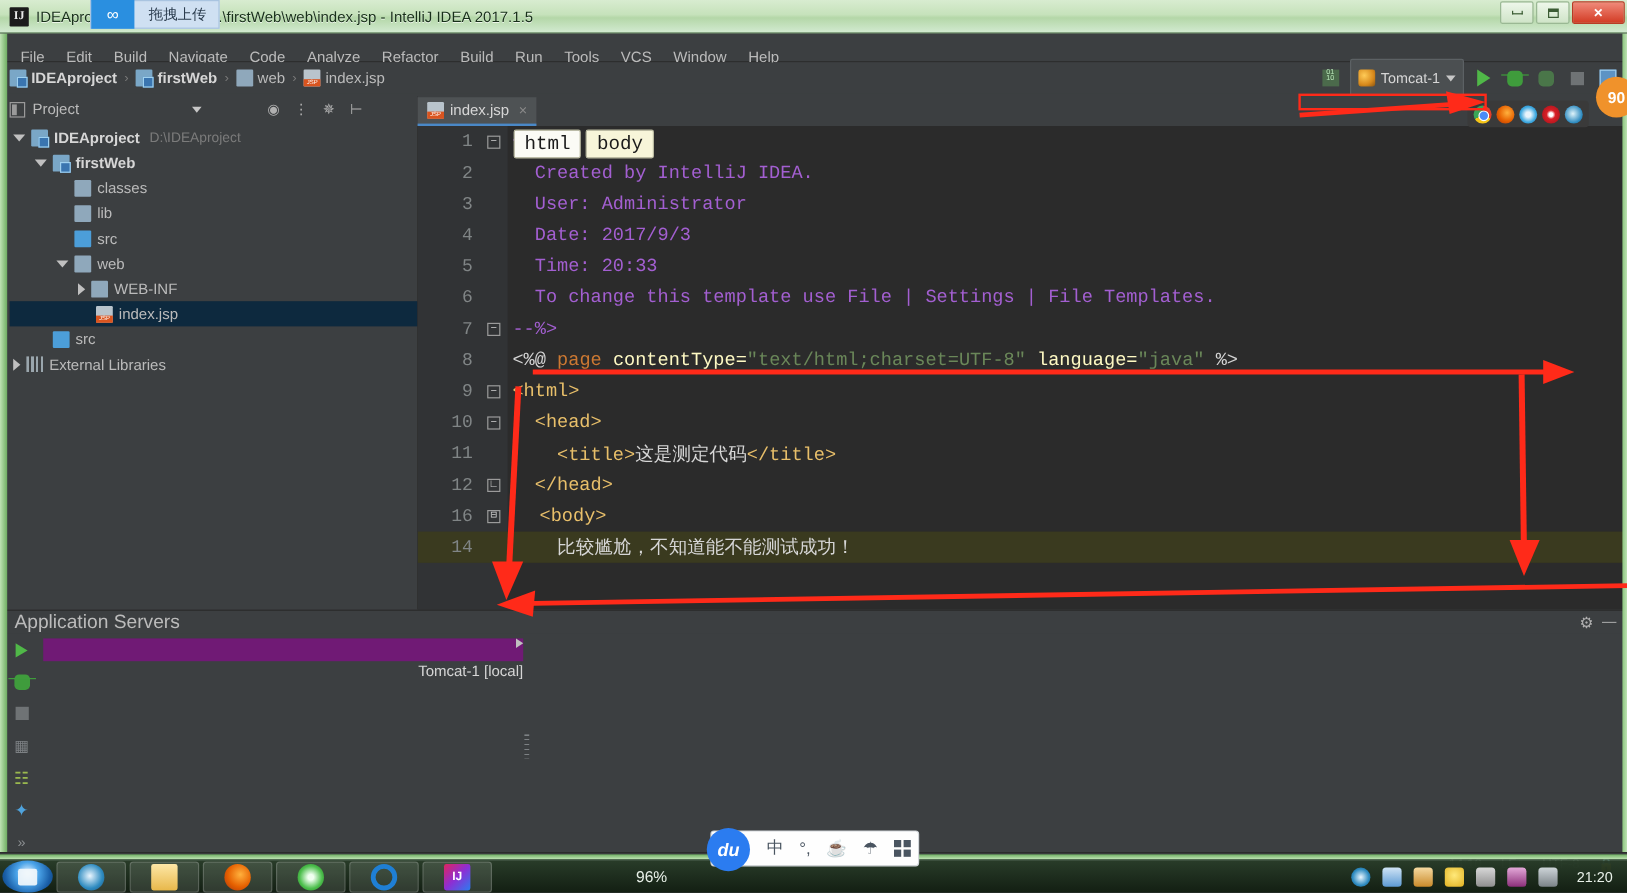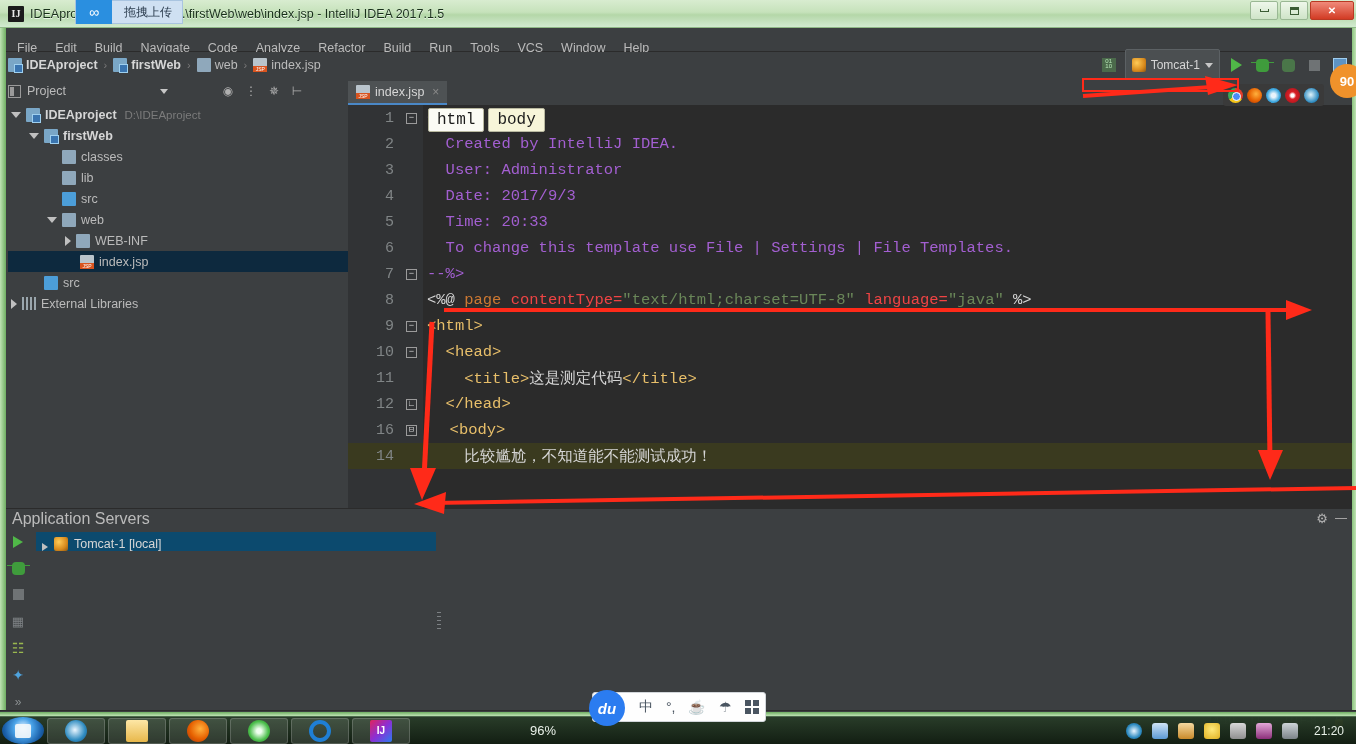--- a/index.html
+++ b/index.html
@@ -187,21 +187,21 @@
   .fold { width: 23px; flex: none; display:flex; align-items:center; justify-content:center; position: relative; }
   .fold .minus {
     width: 11px; height: 11px; border: 1px solid #9b9b9b; color: #cfcfcf;
     font-size: 9px; line-height: 9px; text-align: center; background: #313335;
   }
   .fold .vline { position:absolute; left: 11px; top: 0; bottom: 0; width: 1px; background: #6b6b6b; }
   .ctext { padding-left: 4px; }
   .tk-comment { color: #a35fd1; }
   .tk-tag { color: #e8bf6a; }
   .tk-brack { color: #cc7832; }
-  .tk-attr { color: #ef4444; }
+  .tk-attr { color: #fef9c3; }
   .tk-str { color: #6a8759; }
   .tk-white { color: #d6d6d6; }
 
   
   .browser-strip {
     position: absolute; right: 32px; top: 84px; height: 22px;
     display: flex; align-items: center; gap: 4px;
     background: #3a3a3a; border-radius: 3px; padding: 0 5px; z-index: 15;
   }
   .bico { width: 15px; height: 15px; border-radius: 50%; }
@@ -232,22 +232,22 @@
     position: absolute; left: 0; top: 528px; width: 1356px; height: 182px;
     background: #3c3f41;
   }
   .vtool {
     position: absolute; left: 0; top: 0; width: 36px; height: 182px;
     display: flex; flex-direction: column; align-items: center; padding-top: 6px; gap: 11px;
   }
   .vt-icon { width: 18px; height: 18px; display: flex; align-items: center; justify-content: center; }
   .srv-row {
     position: absolute; left: 36px; top: 4px; width: 400px; height: 19px;
-    background: #0c4a6e; display: flex; align-items: flex-end; gap: 6px; padding-left: 6px;
-    font-size: 12.5px; color: #d6d6d6;
+    background: #701a75; display: flex; align-items: flex-end; gap: 6px; padding-left: 6px;
+    font-size: 12.5px; color: #d6d6d6; flex-direction: column;
   }
   .srv-twist { width:0;height:0;border-top: 4px solid transparent;border-bottom:4px solid transparent;border-left:6px solid #c0c0c0; }
   .splitter-dots {
     position: absolute; left: 437px; top: 612px; width: 4px; height: 20px;
     background: repeating-linear-gradient(180deg,#7d8184 0 1px,transparent 1px 4px);
   }
 
   
   .statusbar {
     position: absolute; left: 0; top: 710px; width: 1356px; height: 20px;

